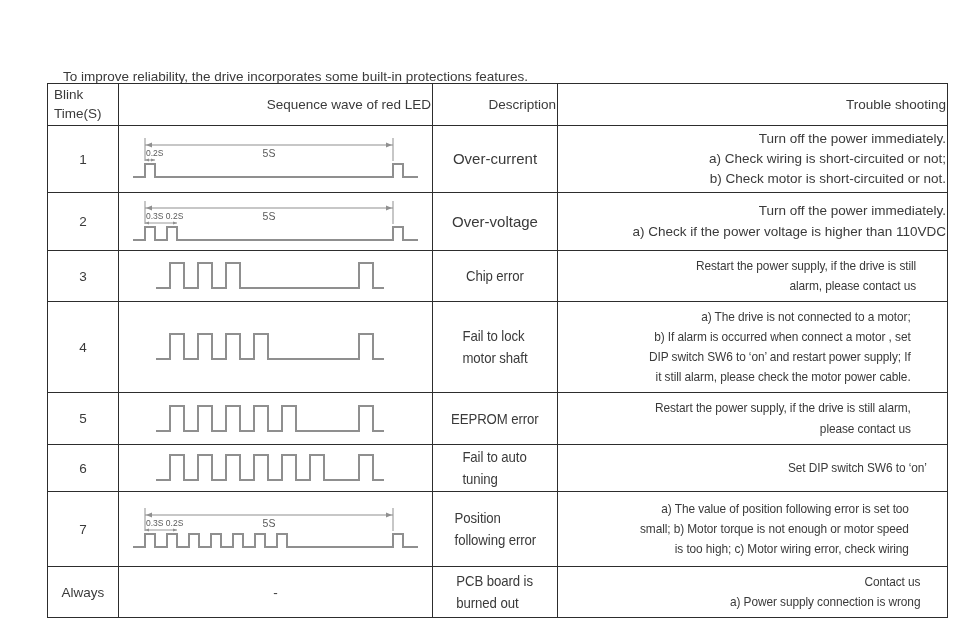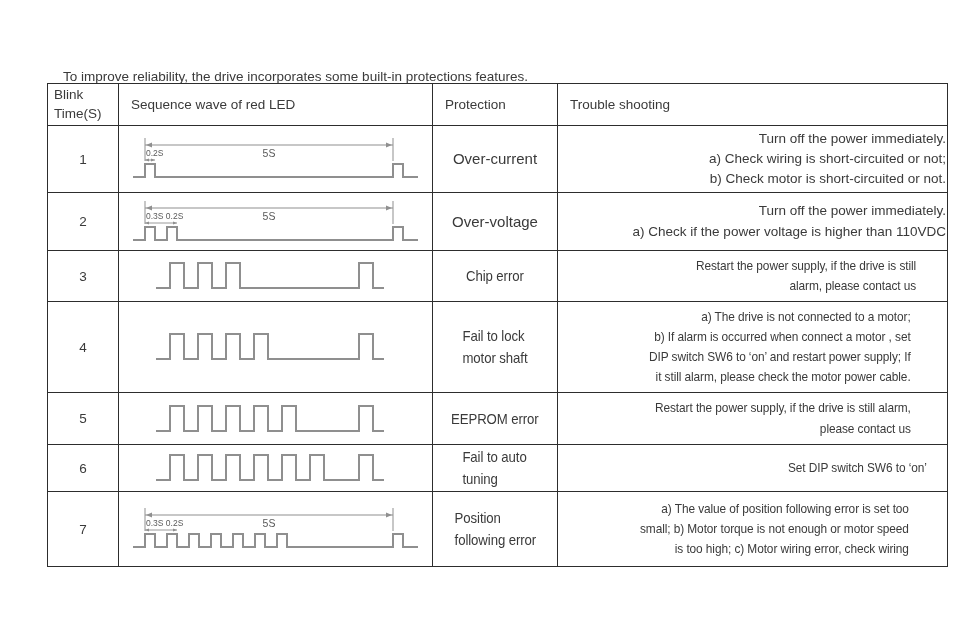--- a/index.html
+++ b/index.html
@@ -3,21 +3,21 @@
 <meta charset="utf-8">
 <style>
   html,body{margin:0;padding:0;background:#ffffff;}
   body{width:963px;height:628px;font-family:"Liberation Sans",sans-serif;color:#3a3a3a;}
   .page{position:relative;width:963px;height:628px;background:#fff;overflow:hidden;}
   .title{position:absolute;left:10px;top:8px;margin:0;font-size:15.5px;font-weight:bold;color:#141414;}
   .intro{position:absolute;left:47px;top:53px;margin:16px;font-size:13.5px;color:#3a3a3a;}
   table.tbl{position:absolute;left:47px;top:83px;width:900px;border-collapse:collapse;table-layout:fixed;}
   .tbl th,.tbl td{border:1px solid #2d2d2d;vertical-align:middle;overflow:hidden;}
   .tbl thead tr{height:42px;margin-top:20px;}
-  .tbl th{font-weight:normal;font-size:13.5px;color:#3a3a3a;text-align:left;padding-left:12px;}
+  .tbl th{font-weight:normal;font-size:13.5px;color:#3a3a3a;text-align:right;padding-left:12px;}
   th.blink-h{text-align:left;padding-left:6px;white-space:pre-line;line-height:1.4;}
   tbody tr.row1{height:67px;}
   tbody tr.row2{height:58px;}
   tbody tr.row3{height:51px;}
   tbody tr.row4{height:91px;}
   tbody tr.row5{height:52px;}
   tbody tr.row6{height:47px;}
   tbody tr.row7{height:75px;}
   tbody tr.row8{height:51px;}
   td.blink{text-align:center;font-size:13.5px;}
@@ -41,21 +41,21 @@
       <col style="width:71px">
         <col style="width:314px">
         <col style="width:125px">
         <col style="width:390px">
     </colgroup>
     <thead>
       <tr>
         <th class="blink-h">Blink
 Time(S)</th>
         <th>Sequence wave of red LED</th>
-        <th>Protection</th>
+        <th>Description</th>
         <th>Trouble shooting</th>
       </tr>
     </thead>
     <tbody id="table-body">
         <tr class="row1">
           <td class="blink">1</td>
           <td class="wave"><svg width="296" height="46" viewBox="0 0 296 46">
               <path d="M 5 41 L 17 41 L 17 28 L 27 28 L 27 41 L 265 41 L 265 28 L 275 28 L 275 41 L 290 41" fill="none" stroke="#8f8f8f" stroke-width="1.3" shape-rendering="crispEdges"></path>
               <line x1="17" y1="2" x2="17" y2="25" stroke="#8f8f8f" stroke-width="1"></line>
               <line x1="265" y1="2" x2="265" y2="25" stroke="#8f8f8f" stroke-width="1"></line>
@@ -145,15 +145,23 @@
               <line x1="17" y1="24" x2="49" y2="24" stroke="#8f8f8f" stroke-width="0.9"></line>
               <polygon points="17,24 21,22.6 21,25.4" fill="#8f8f8f"></polygon>
               <polygon points="49,24 45,22.6 45,25.4" fill="#8f8f8f"></polygon>
             </svg></td>
           <td class="desc"><div class="inner">Position
 following error</div></td>
           <td class="ts"><div class="inner">a) The value of position following error is set too
 small; b) Motor torque is not enough or motor speed
 is too high; c) Motor wiring error, check wiring</div></td>
         </tr>
+        <tr class="row8 narrow">
+          <td class="blink">Always</td>
+          <td class="wave"><span class="dash">-</span></td>
+          <td class="desc"><div class="inner">PCB board is
+burned out</div></td>
+          <td class="ts"><div class="inner">Contact us
+a) Power supply connection is wrong</div></td>
+        </tr>
       </tbody>
   </table>
 </div>
 
 </body></html>

